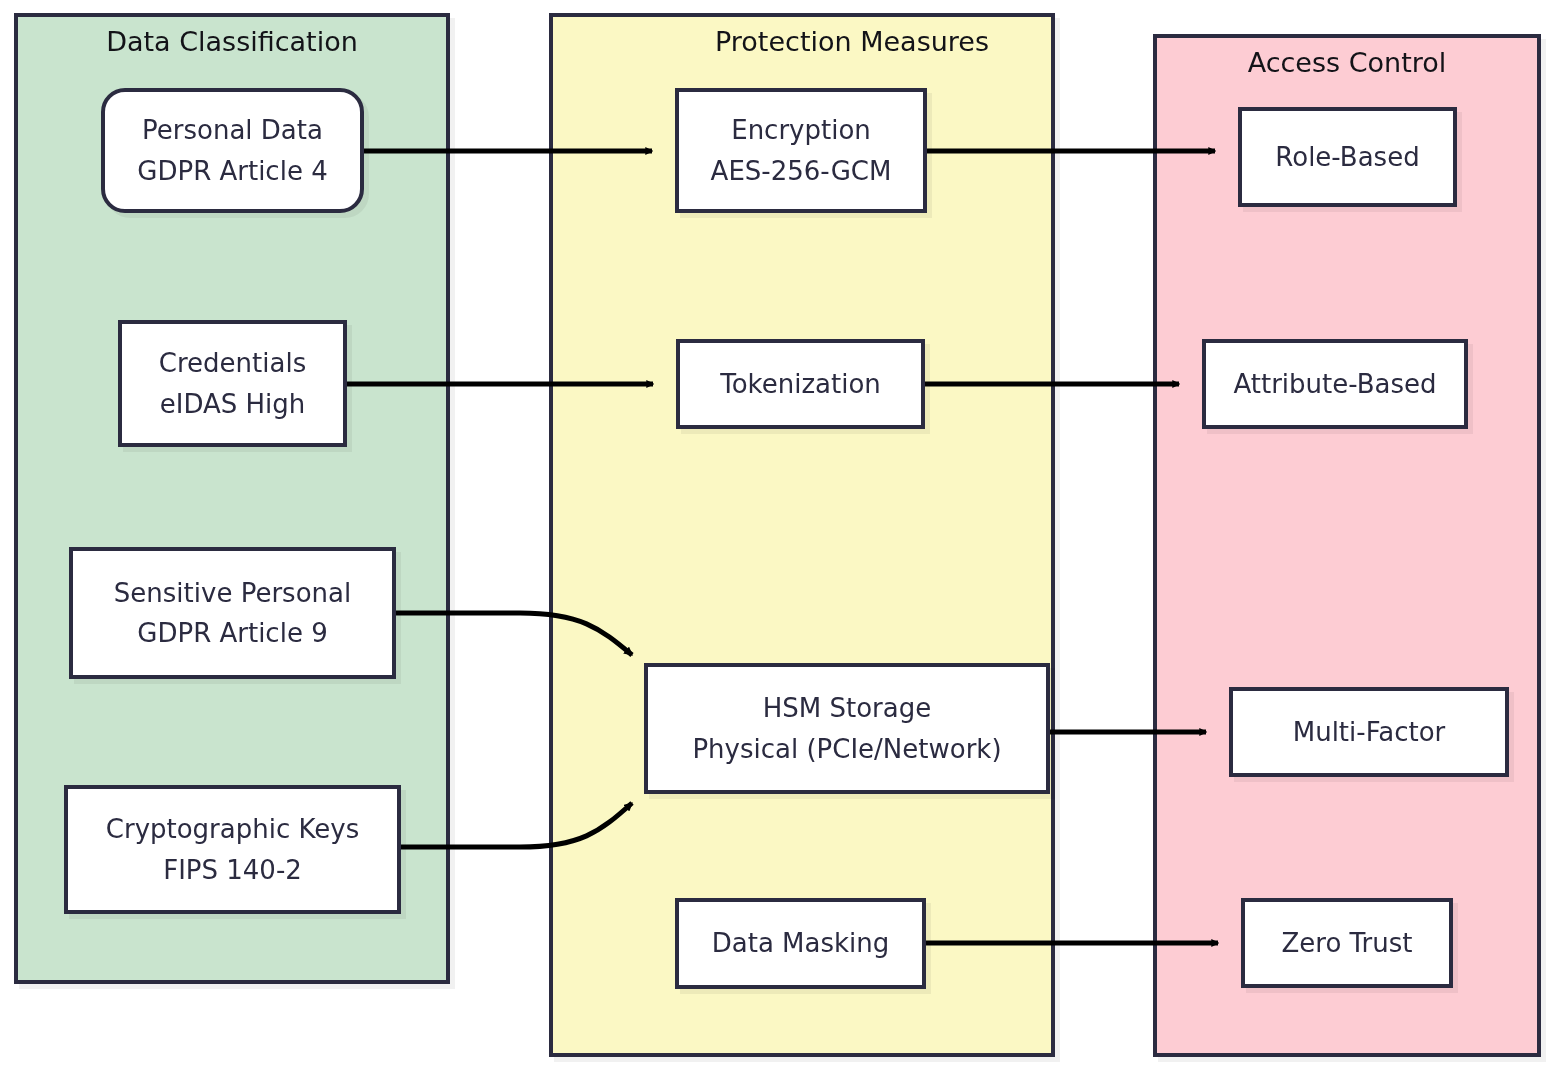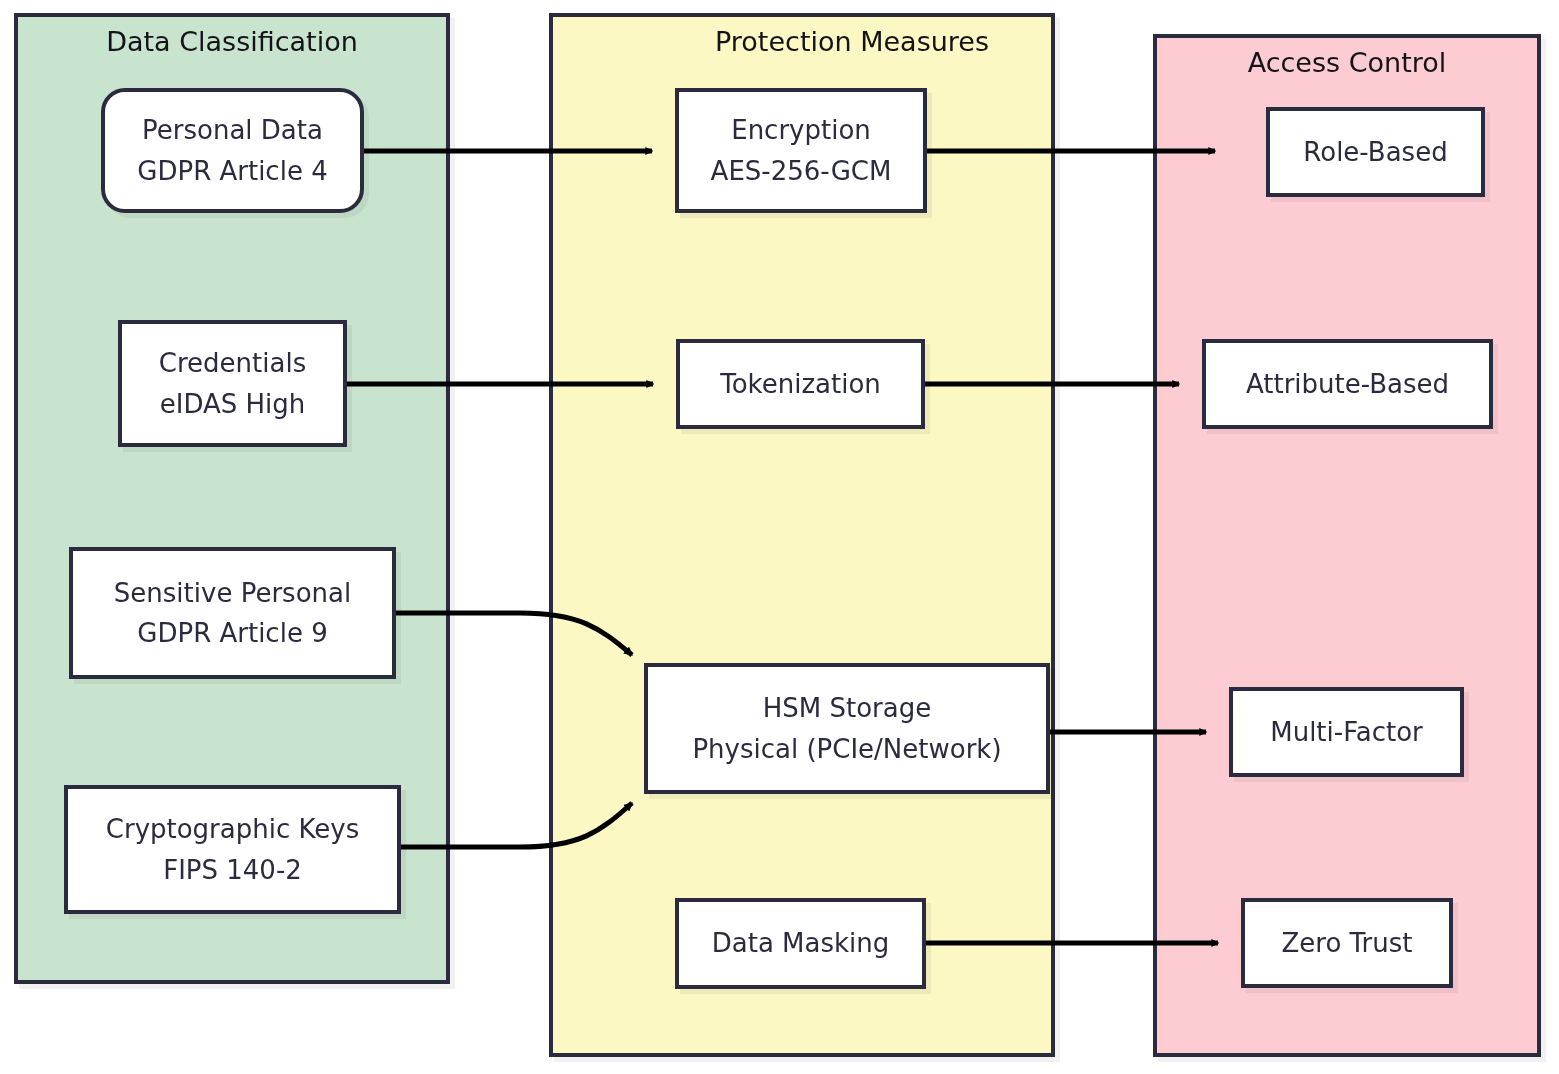--- a/index.html
+++ b/index.html
@@ -133,29 +133,29 @@
 
   <div class="node" id="node-hsm-storage" style="left: 598px; top: 663px; width: 406px; height: 131px; margin-left: 46px;">
     <div class="line">HSM Storage</div>
     <div class="line">Physical (PCIe/Network)</div>
   </div>
 
   <div class="node" id="node-data-masking" style="left: 675px; top: 898px; width: 251px; height: 91px;">
     <div class="line">Data Masking</div>
   </div>
 
-  <div class="node" id="node-role-based" style="left: 1238px; top: 107px; width: 219px; height: 90px; margin-left: 28px;">
+  <div class="node" id="node-role-based" style="left: 1238px; top: 107px; width: 219px; height: 100px;">
     <div class="line">Role-Based</div>
   </div>
 
-  <div class="node" id="node-attribute-based" style="left: 1202px; top: 339px; width: 291px; height: 90px;">
+  <div class="node" id="node-attribute-based" style="left: 1202px; top: 339px; width: 266px; height: 90px;">
     <div class="line">Attribute-Based</div>
   </div>
 
-  <div class="node" id="node-multi-factor" style="left: 1229px; top: 687px; width: 235px; height: 90px;">
+  <div class="node" id="node-multi-factor" style="left: 1229px; top: 687px; width: 280px; height: 90px;">
     <div class="line">Multi-Factor</div>
   </div>
 
   <div class="node" id="node-zero-trust" style="left: 1241px; top: 898px; width: 212px; height: 90px;">
     <div class="line">Zero Trust</div>
   </div>
 
 </div>
 
 </body></html>

